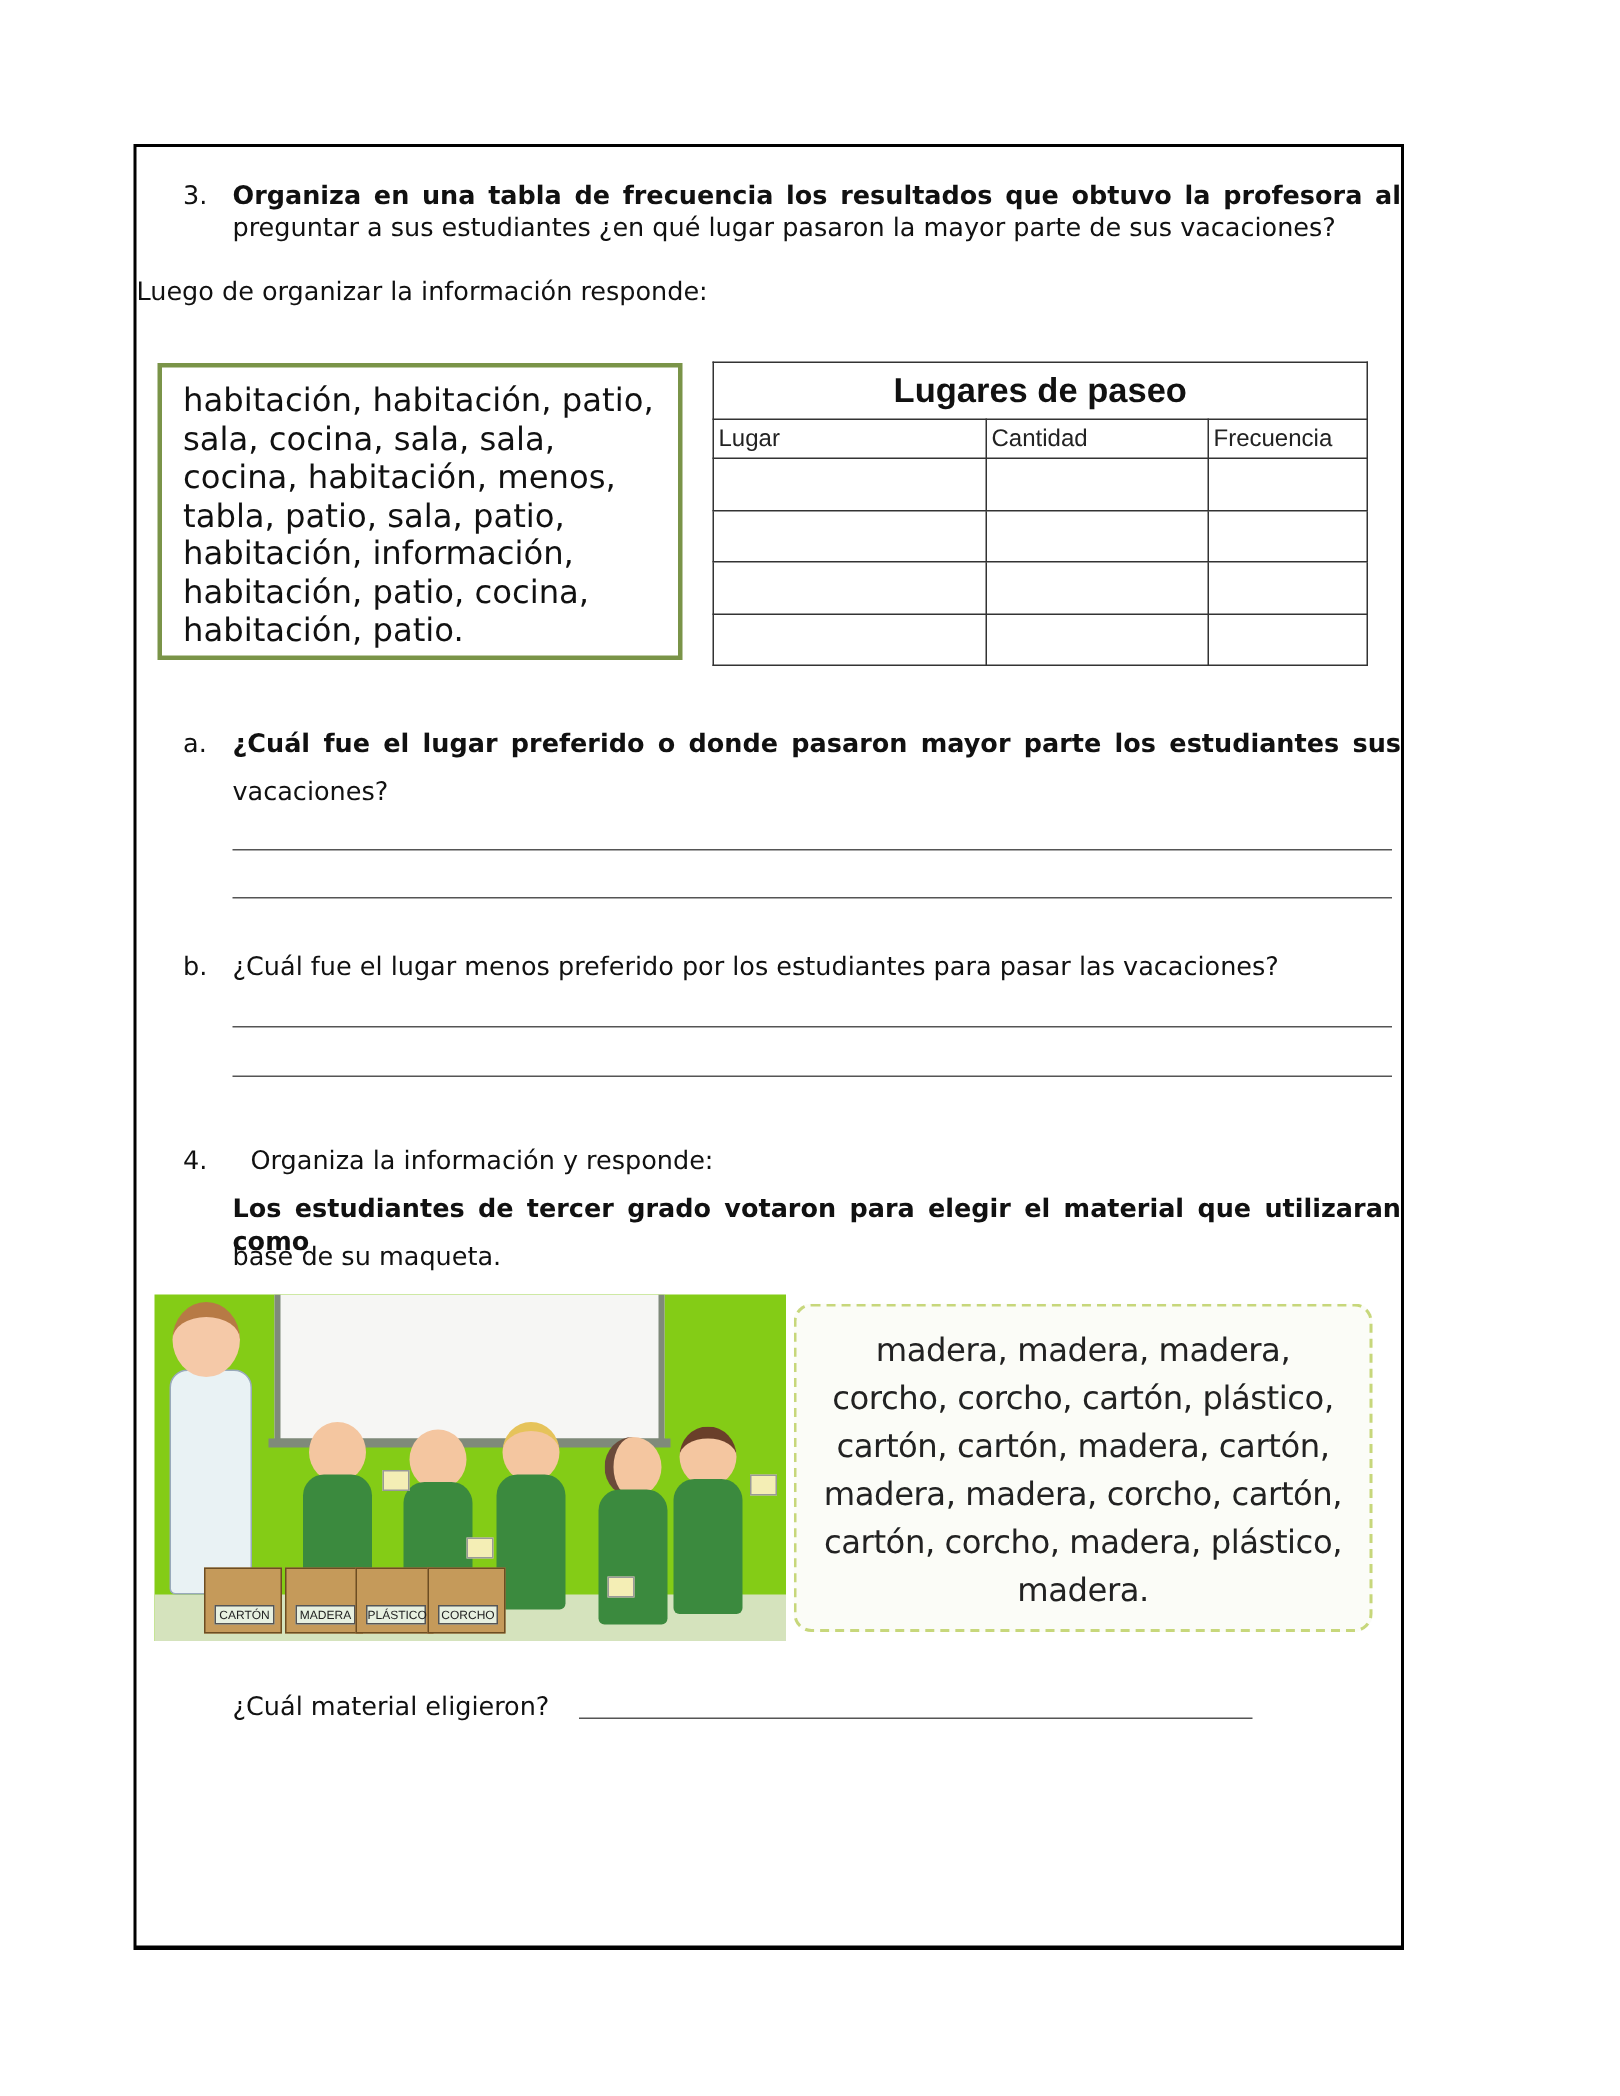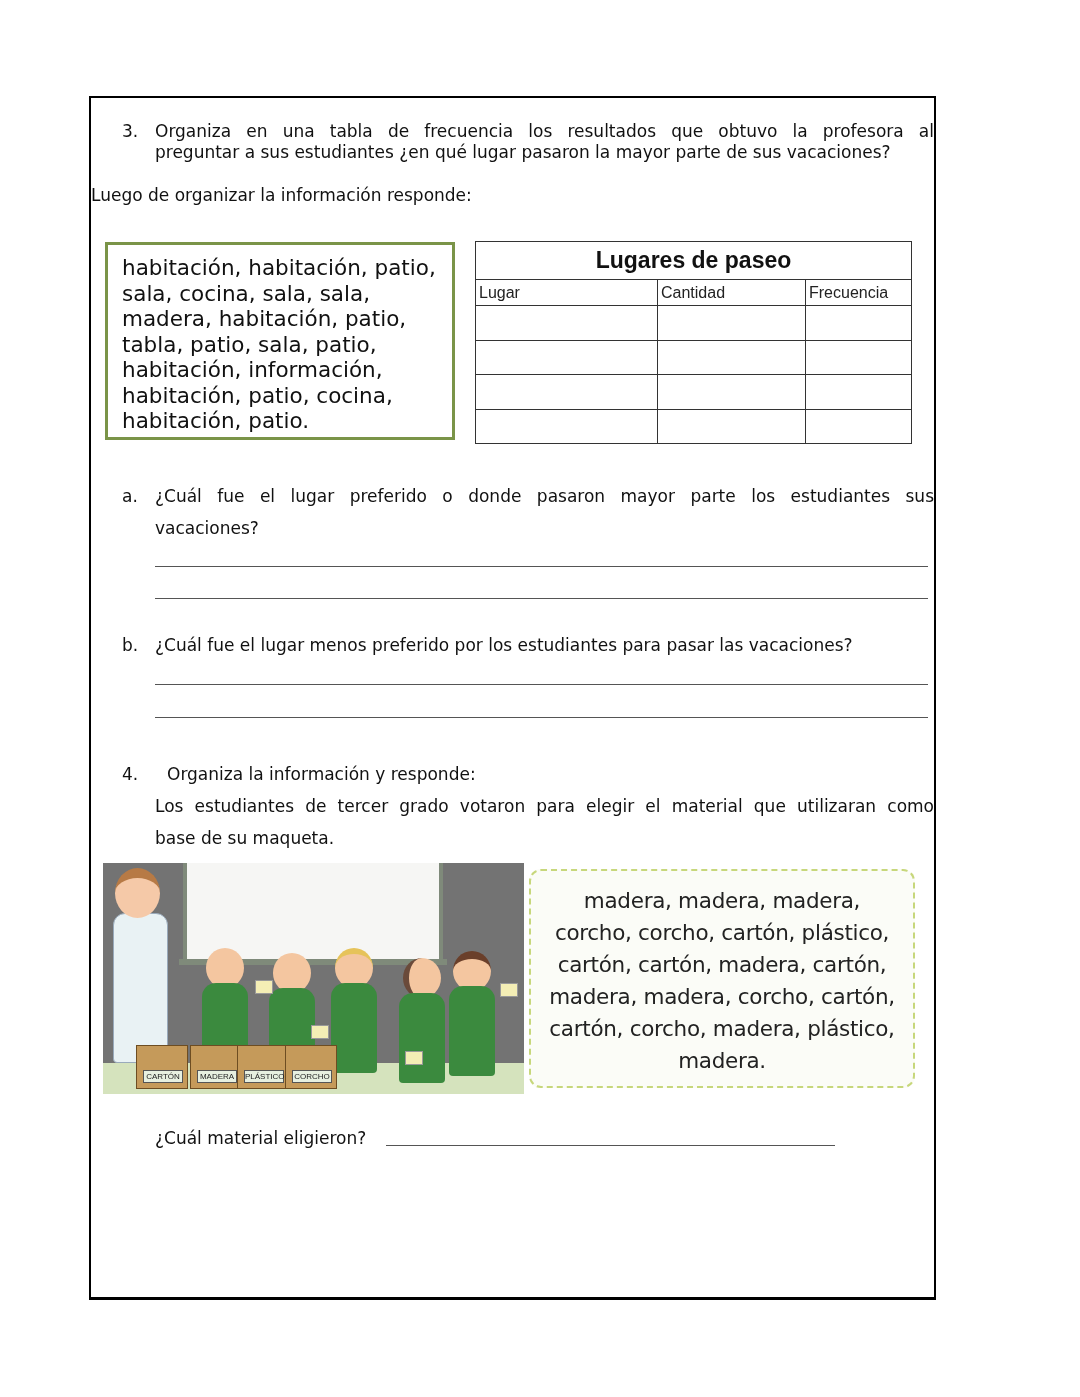--- a/index.html
+++ b/index.html
@@ -5,21 +5,21 @@
   * { box-sizing: border-box; margin: 0; padding: 0; }
   html, body { width: 1080px; height: 1397px; background: #ffffff; }
   body { position: relative; font-family: "DejaVu Sans", sans-serif; color: #111; overflow: hidden; }
 
   .frame {
     position: absolute; left: 89px; top: 96px; width: 847px; height: 1204px;
     border: 2px solid #000; border-bottom-width: 3px; border-right-width: 2px;
   }
 
   .txt { position: absolute; font-size: 17px; line-height: 22px; white-space: nowrap; }
-  .justify { text-align: justify; text-align-last: justify; white-space: normal; }
+  .justify { text-align: justify; text-align-last: justify; white-space: normal; font-weight: bold; }
 
   .num { position: absolute; font-size: 17px; line-height: 22px; }
 
   
   .databox1 {
     position: absolute; left: 105px; top: 242px; width: 350px; height: 198px;
     border: 3px solid #7a9448; background: #fff; padding: 10px 0 0 14px;
   }
   .databox1 .line { font-size: 21.5px; line-height: 25.5px; white-space: nowrap; color: #111; }
 
@@ -31,21 +31,21 @@
   .freqtable td, .freqtable th { border: 1.5px solid #333; }
   .freqtable .title { font-weight: bold; font-size: 23px; height: 38px; text-align: center; color: #111; }
   .freqtable .head { font-size: 16px; font-weight: normal; text-align: left; height: 26px; padding-left: 3px; color: #222; }
   .freqtable .cell { height: 34.5px; }
 
   
   .ansline { position: absolute; left: 155px; width: 773px; border-top: 1px solid #555; height: 0; }
 
   
   .illus {
-    position: absolute; left: 103px; top: 863px; width: 421px; height: 231px; background: #737373; overflow: hidden;
+    position: absolute; left: 103px; top: 863px; width: 421px; height: 231px; background: #84cc16; overflow: hidden;
   }
   .board { position: absolute; left: 80px; top: 0; width: 260px; height: 100px; background: #f6f6f4; border: 4px solid #7f8a7a; border-top: none; }
   .board-ledge { position: absolute; left: 76px; top: 96px; width: 268px; height: 6px; background: #7f8a7a; }
   .wall-bottom { position: absolute; left: 0; top: 200px; width: 421px; height: 31px; background: #d5e3bd; }
   .teacher-body { position: absolute; left: 10px; top: 50px; width: 55px; height: 150px; background: #e9f2f4; border-radius: 12px 12px 4px 4px; border: 1px solid #9ab; }
   .teacher-head { position: absolute; left: 12px; top: 5px; width: 45px; height: 50px; background: #f5c9a8; border-radius: 50%; border-top: 10px solid #b77a45; }
   .kid { position: absolute; width: 46px; height: 90px; background: #3b8a3e; border-radius: 14px 14px 4px 4px; }
   .kid-head { position: absolute; width: 38px; height: 40px; background: #f4c6a0; border-radius: 50%; }
   .box { position: absolute; top: 182px; width: 52px; height: 44px; background: #c59a5a; border: 1px solid #6d4d22; }
   .box-label {
@@ -69,21 +69,21 @@
 <div class="frame"></div>
 
 <span class="num" style="left:122px; top:120px;">3.</span>
 <div class="txt justify" style="left:155px; top:120px; width:779px;">Organiza en una tabla de frecuencia los resultados que obtuvo la profesora al</div>
 <div class="txt" style="left:155px; top:141px;">preguntar a sus estudiantes ¿en qué lugar pasaron la mayor parte de sus vacaciones?</div>
 <div class="txt" style="left:91px; top:184px;">Luego de organizar la información responde:</div>
 
 <div class="databox1">
   <div class="line">habitación, habitación, patio,</div>
   <div class="line">sala, cocina, sala, sala,</div>
-  <div class="line">madera, habitación, patio,</div>
+  <div class="line">cocina, habitación, menos,</div>
   <div class="line">tabla, patio, sala, patio,</div>
   <div class="line">habitación, información,</div>
   <div class="line">habitación, patio, cocina,</div>
   <div class="line">habitación, patio.</div>
 </div>
 
 <table class="freqtable">
   <tbody>
       <tr>
     <th colspan="3" class="title">Lugares de paseo</th>

